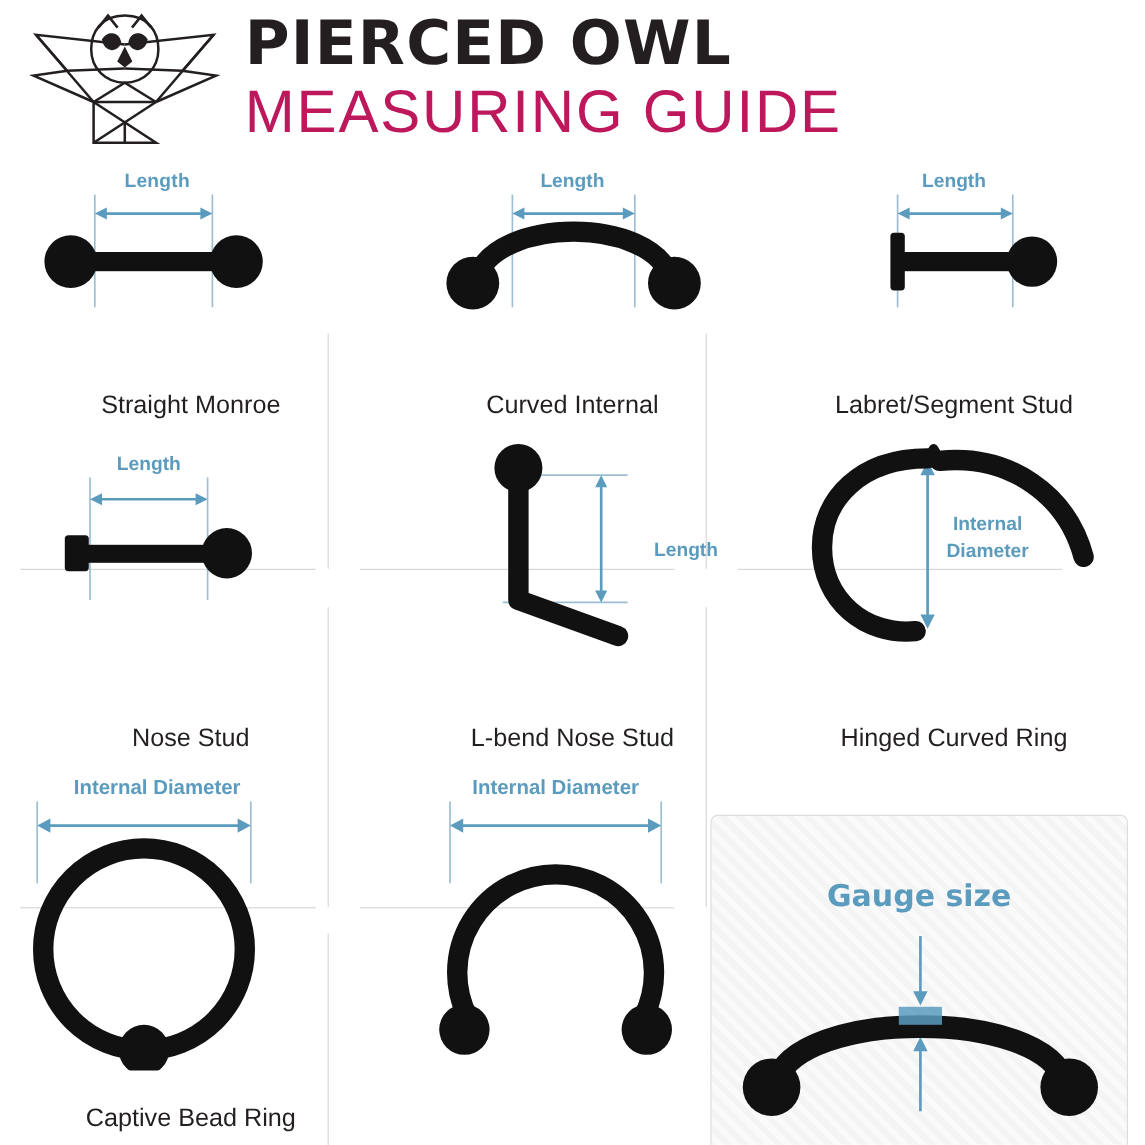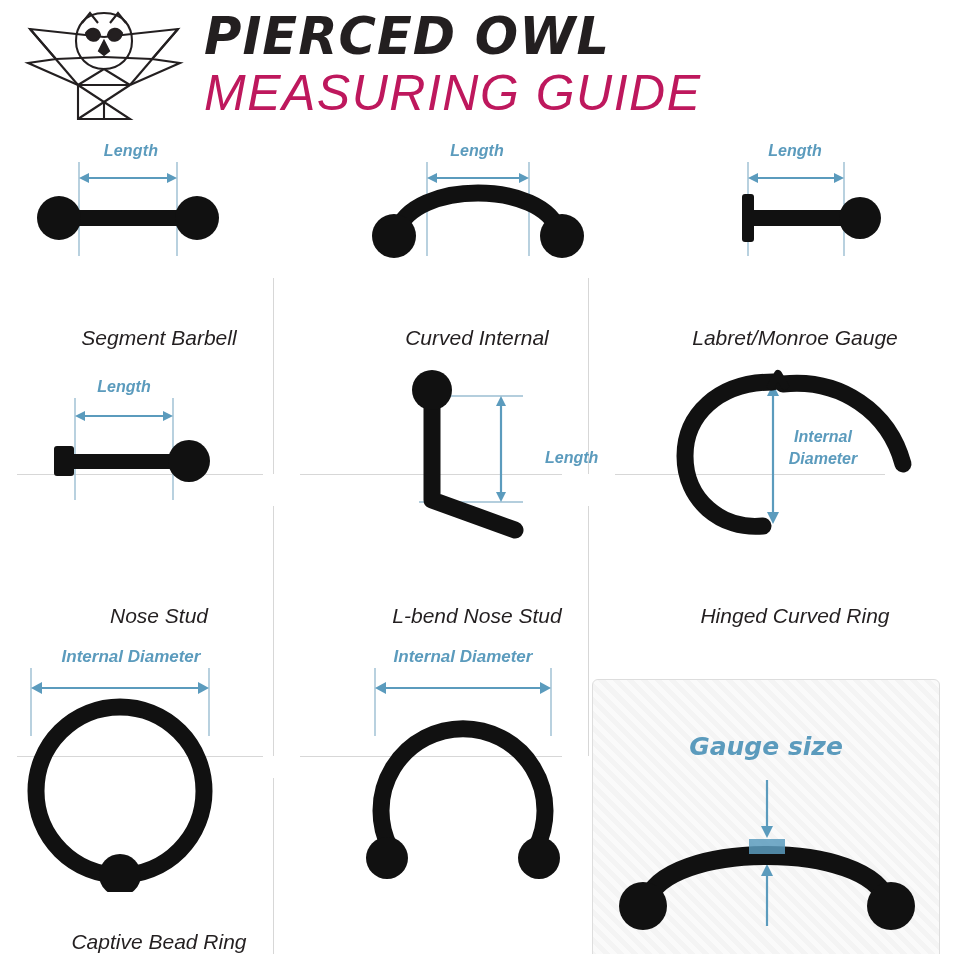--- a/index.html
+++ b/index.html
@@ -12,21 +12,20 @@
     height: 954px;
     font-family: "Liberation Sans", sans-serif;
     color: #1a1a1a;
     overflow: hidden;
   }
   .page {
     position: relative;
     width: 954px;
     height: 708px;
     background: #ffffff;
-    font-style: italic;
   }
 
   
   .header {
     display: flex;
     align-items: center;
     padding: 4px 0 0 14px;
     height: 128px;
     box-sizing: border-box;
   }
@@ -88,21 +87,21 @@
   }
   .cell .caption {
     font-family: "Liberation Sans", sans-serif;
     font-size: 21px;
     color: #231f20;
     text-align: center;
     padding-bottom: 4px;
   }
   .cell.r1 .caption { padding-bottom: 10px; }
   .cell.r2 .caption { padding-bottom: 8px; }
-  .cell.r3 .caption { padding-bottom: 0; }
+  .cell.r3 .caption { padding-bottom: 10px; }
 
   
   .sep-v {
     position: absolute;
     width: 1px;
     background: #d7d7d7;
   }
   .sep-h {
     position: absolute;
     height: 1px;
@@ -208,21 +207,21 @@
 
           <line x1="74" y1="50" x2="164" y2="50" stroke="#5b9bbd" stroke-width="2.2"></line>
           <path d="M70 50 L80 45 L80 55 Z" fill="#5b9bbd"></path>
           <path d="M168 50 L158 45 L158 55 Z" fill="#5b9bbd"></path>
 
           <rect x="48" y="82" width="142" height="16" fill="#111111"></rect>
           <circle cx="50" cy="90" r="22" fill="#111111"></circle>
           <circle cx="188" cy="90" r="22" fill="#111111"></circle>
         </svg>
       </div>
-      <div class="caption">Segment Barbell</div>
+      <div class="caption">Straight Monroe</div>
     </div>
 
     <div class="cell r1">
       <div class="art">
         <svg width="300" height="170" viewBox="0 0 300 170">
           <text x="150" y="28" text-anchor="middle" fill="#5b9bbd" font-family="Liberation Sans, sans-serif" font-weight="bold" font-size="16">Length</text>
           <line x1="100" y1="34" x2="100" y2="128" stroke="#9bbed2" stroke-width="1.4"></line>
           <line x1="202" y1="34" x2="202" y2="128" stroke="#9bbed2" stroke-width="1.4"></line>
           <line x1="104" y1="50" x2="198" y2="50" stroke="#5b9bbd" stroke-width="2.2"></line>
           <path d="M100 50 L110 45 L110 55 Z" fill="#5b9bbd"></path>
@@ -244,21 +243,21 @@
           <line x1="199" y1="34" x2="199" y2="128" stroke="#9bbed2" stroke-width="1.4"></line>
           <line x1="107" y1="50" x2="195" y2="50" stroke="#5b9bbd" stroke-width="2.2"></line>
           <path d="M103 50 L113 45 L113 55 Z" fill="#5b9bbd"></path>
           <path d="M199 50 L189 45 L189 55 Z" fill="#5b9bbd"></path>
 
           <rect x="97" y="66" width="12" height="48" rx="3" fill="#111111"></rect>
           <rect x="106" y="82" width="110" height="16" fill="#111111"></rect>
           <circle cx="215" cy="90" r="21" fill="#111111"></circle>
         </svg>
       </div>
-      <div class="caption">Labret/Monroe Gauge</div>
+      <div class="caption">Labret/Segment Stud</div>
     </div>
 
     <div class="cell r2">
       <div class="art">
         <svg width="300" height="210" viewBox="0 0 300 210">
           <text x="115" y="32" text-anchor="middle" fill="#5b9bbd" font-family="Liberation Sans, sans-serif" font-weight="bold" font-size="16">Length</text>
           <line x1="66" y1="38" x2="66" y2="140" stroke="#9bbed2" stroke-width="1.4"></line>
           <line x1="164" y1="38" x2="164" y2="140" stroke="#9bbed2" stroke-width="1.4"></line>
           <line x1="70" y1="56" x2="160" y2="56" stroke="#5b9bbd" stroke-width="2.2"></line>
           <path d="M66 56 L76 51 L76 61 Z" fill="#5b9bbd"></path>

